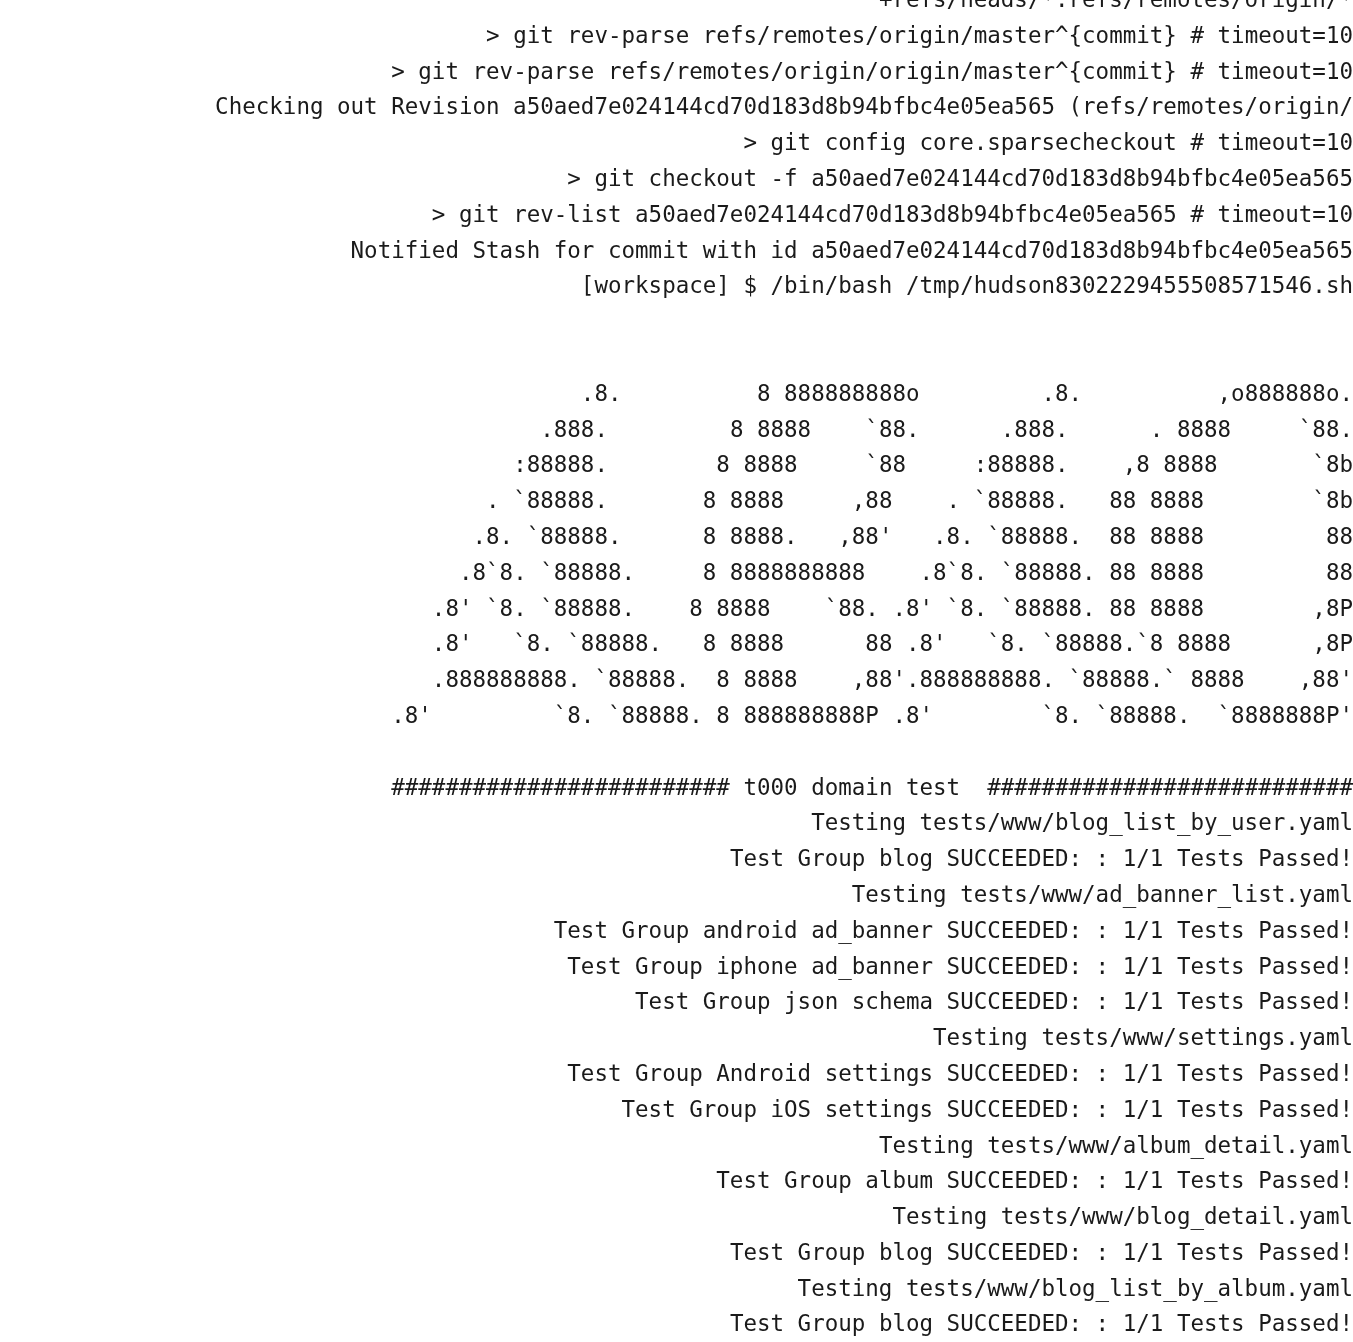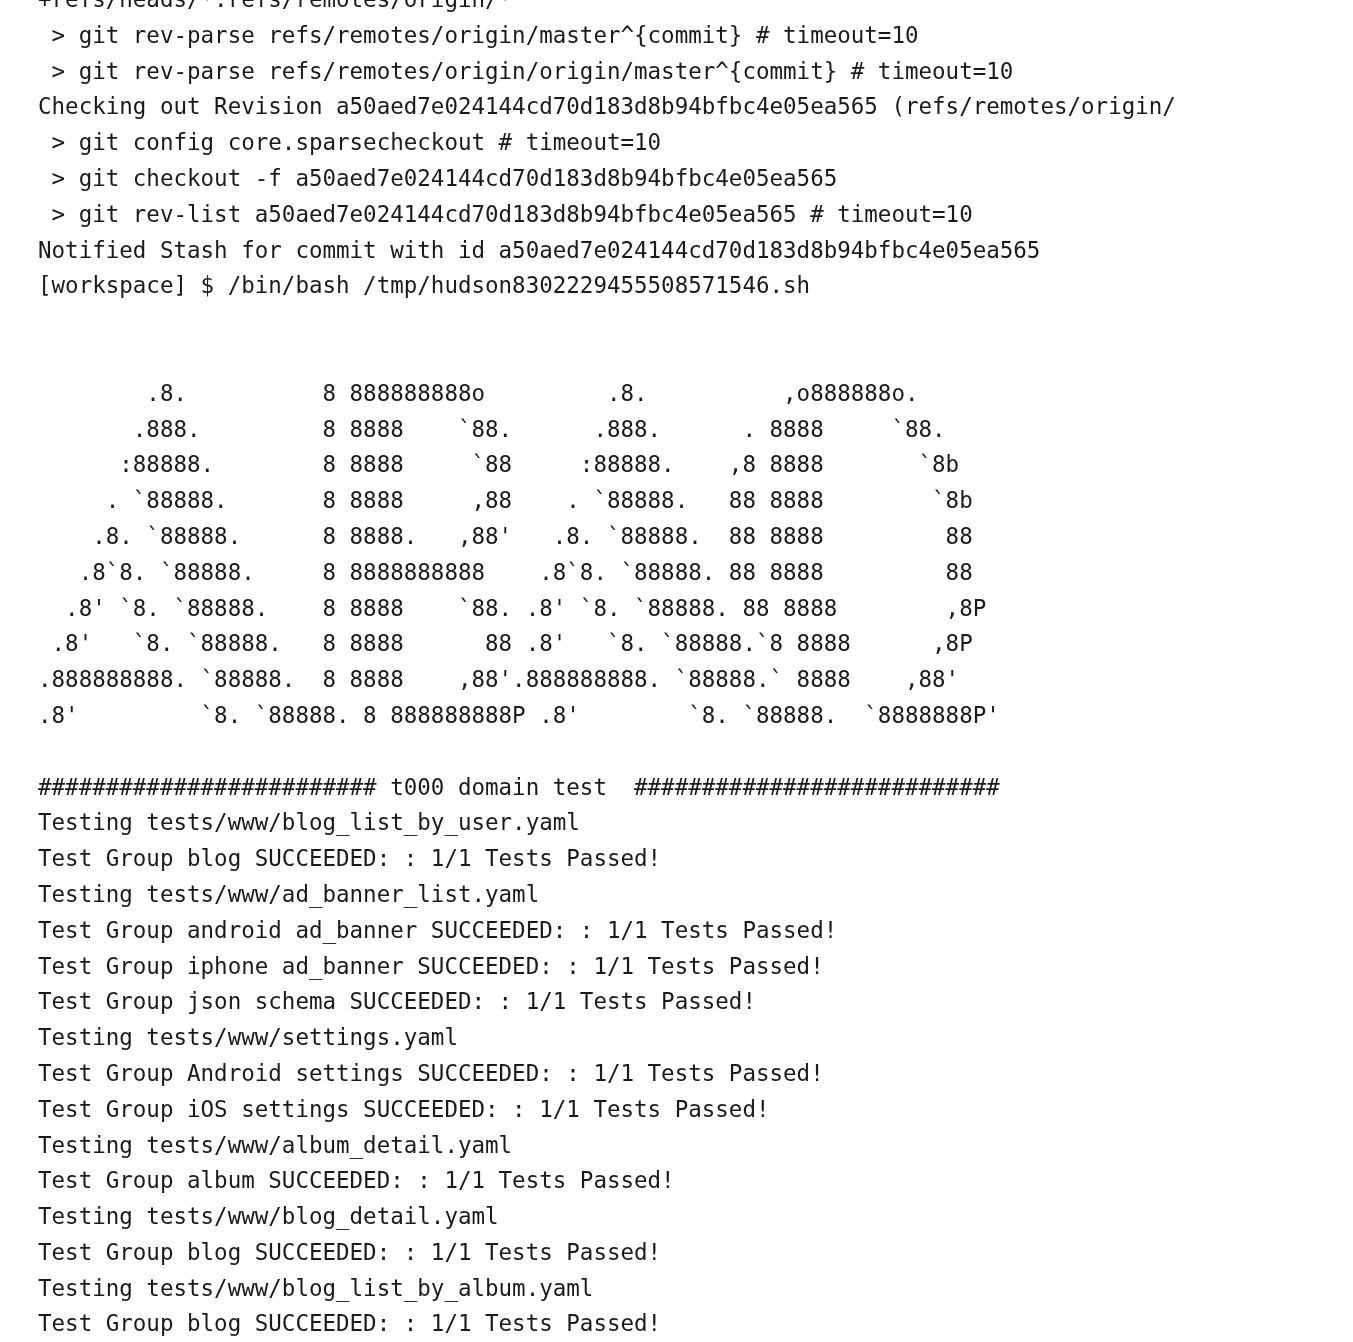--- a/index.html
+++ b/index.html
@@ -21,20 +21,21 @@
     font-family: "DejaVu Sans Mono", "Liberation Mono", monospace;
     font-size: 22.5px;
     line-height: 35.8px;
     letter-spacing: 0px;
     white-space: pre;
     overflow: hidden;
   }
   .console-line {
     white-space: pre;
     min-height: 35.8px;
+    text-align: right;
   }
   .blank-line {
     height: 35.8px;
   }
   
   #console-output {
     position: absolute;
     top: -18px;
     left: 0;
     right: 0;

